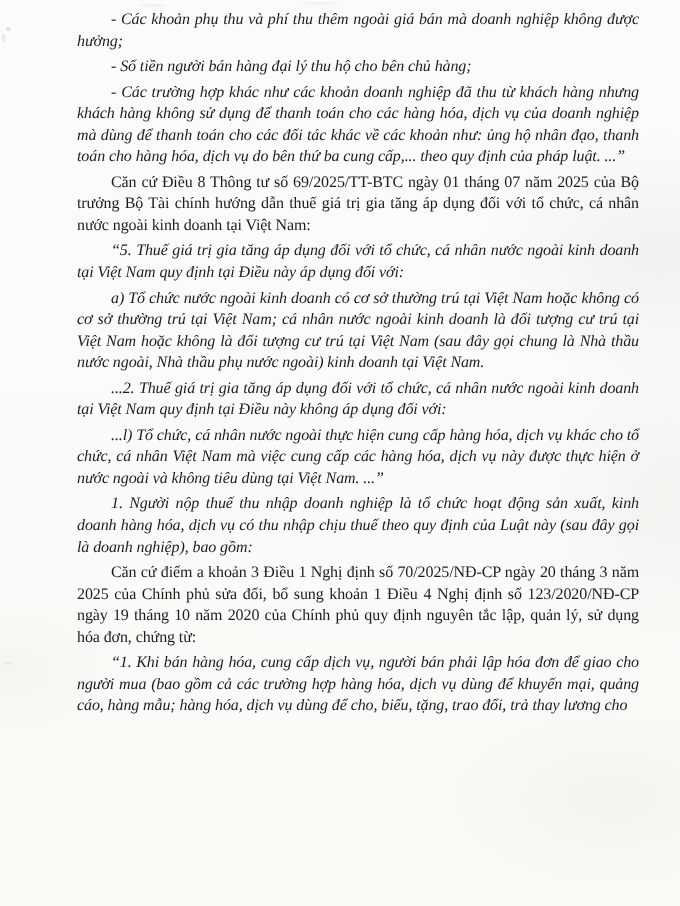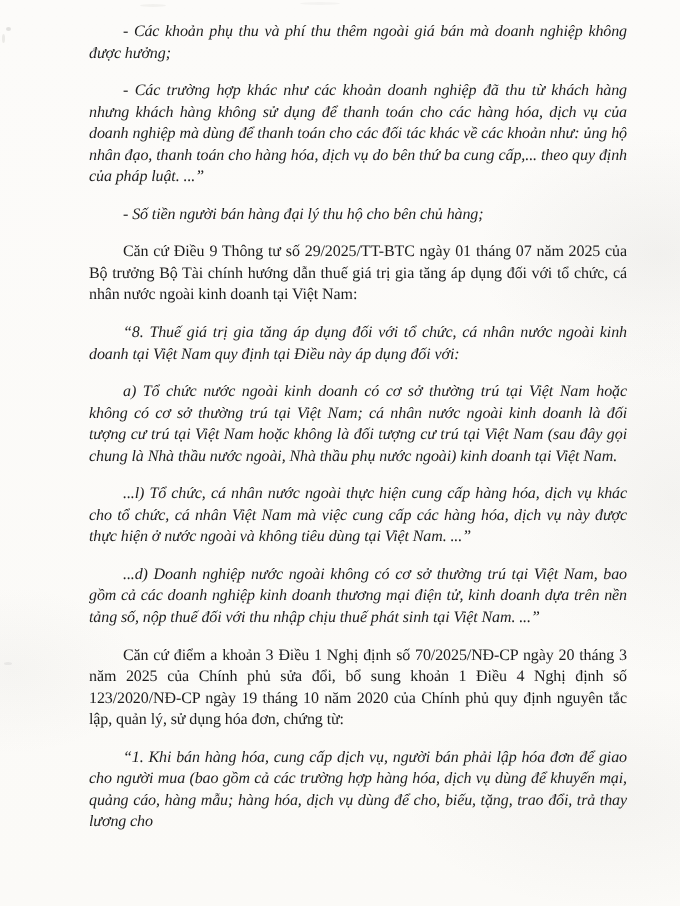--- a/index.html
+++ b/index.html
@@ -28,21 +28,21 @@
     width: 570px;
     font-family: "Liberation Serif", "DejaVu Serif", serif;
     font-size: 16px;
     line-height: 21.55px;
     color: #1c1c1c;
     text-align: justify;
     letter-spacing: -0.1px;
     text-rendering: geometricPrecision;
   }
   .content p {
-    margin: 16px;
+    margin: 4px;
     text-indent: 34px;
   }
   .content p.it { font-style: italic; }
   .content p.rm { font-style: normal; }
   
   .speck {
     position: absolute;
     border-radius: 50%;
     background: rgba(90, 90, 85, 0.35);
   }
@@ -57,23 +57,24 @@
 
 <div class="page">
   <span class="speck s1"></span>
   <span class="speck s2"></span>
   <span class="speck s3"></span>
   <span class="speck s4"></span>
   <span class="speck s5"></span>
 
   <div class="content">
     <p class="it">- Các khoản phụ thu và phí thu thêm ngoài giá bán mà doanh nghiệp không được hưởng;</p>
+    <p class="it">- Số tiền người bán hàng đại lý thu hộ cho bên chủ hàng;</p>
     <p class="it">- Các trường hợp khác như các khoản doanh nghiệp đã thu từ khách hàng nhưng khách hàng không sử dụng để thanh toán cho các hàng hóa, dịch vụ của doanh nghiệp mà dùng để thanh toán cho các đối tác khác về các khoản như: ủng hộ nhân đạo, thanh toán cho hàng hóa, dịch vụ do bên thứ ba cung cấp,... theo quy định của pháp luật. ...”</p>
-    <p class="it">- Số tiền người bán hàng đại lý thu hộ cho bên chủ hàng;</p>
-    <p class="rm">Căn cứ Điều 9 Thông tư số 29/2025/TT-BTC ngày 01 tháng 07 năm 2025 của Bộ trưởng Bộ Tài chính hướng dẫn thuế giá trị gia tăng áp dụng đối với tổ chức, cá nhân nước ngoài kinh doanh tại Việt Nam:</p>
-    <p class="it">“8. Thuế giá trị gia tăng áp dụng đối với tổ chức, cá nhân nước ngoài kinh doanh tại Việt Nam quy định tại Điều này áp dụng đối với:</p>
+    <p class="rm">Căn cứ Điều 8 Thông tư số 69/2025/TT-BTC ngày 01 tháng 07 năm 2025 của Bộ trưởng Bộ Tài chính hướng dẫn thuế giá trị gia tăng áp dụng đối với tổ chức, cá nhân nước ngoài kinh doanh tại Việt Nam:</p>
+    <p class="it">“5. Thuế giá trị gia tăng áp dụng đối với tổ chức, cá nhân nước ngoài kinh doanh tại Việt Nam quy định tại Điều này áp dụng đối với:</p>
     <p class="it">a) Tổ chức nước ngoài kinh doanh có cơ sở thường trú tại Việt Nam hoặc không có cơ sở thường trú tại Việt Nam; cá nhân nước ngoài kinh doanh là đối tượng cư trú tại Việt Nam hoặc không là đối tượng cư trú tại Việt Nam (sau đây gọi chung là Nhà thầu nước ngoài, Nhà thầu phụ nước ngoài) kinh doanh tại Việt Nam.</p>
+    <p class="it">...2. Thuế giá trị gia tăng áp dụng đối với tổ chức, cá nhân nước ngoài kinh doanh tại Việt Nam quy định tại Điều này không áp dụng đối với:</p>
     <p class="it">...l) Tổ chức, cá nhân nước ngoài thực hiện cung cấp hàng hóa, dịch vụ khác cho tổ chức, cá nhân Việt Nam mà việc cung cấp các hàng hóa, dịch vụ này được thực hiện ở nước ngoài và không tiêu dùng tại Việt Nam. ...”</p>
-    <p class="it">...d) Doanh nghiệp nước ngoài không có cơ sở thường trú tại Việt Nam, bao gồm cả các doanh nghiệp kinh doanh thương mại điện tử, kinh doanh dựa trên nền tảng số, nộp thuế đối với thu nhập chịu thuế phát sinh tại Việt Nam. ...”</p>
+    <p class="it">1. Người nộp thuế thu nhập doanh nghiệp là tổ chức hoạt động sản xuất, kinh doanh hàng hóa, dịch vụ có thu nhập chịu thuế theo quy định của Luật này (sau đây gọi là doanh nghiệp), bao gồm:</p>
     <p class="rm">Căn cứ điểm a khoản 3 Điều 1 Nghị định số 70/2025/NĐ-CP ngày 20 tháng 3 năm 2025 của Chính phủ sửa đổi, bổ sung khoản 1 Điều 4 Nghị định số 123/2020/NĐ-CP ngày 19 tháng 10 năm 2020 của Chính phủ quy định nguyên tắc lập, quản lý, sử dụng hóa đơn, chứng từ:</p>
     <p class="it">“1. Khi bán hàng hóa, cung cấp dịch vụ, người bán phải lập hóa đơn để giao cho người mua (bao gồm cả các trường hợp hàng hóa, dịch vụ dùng để khuyến mại, quảng cáo, hàng mẫu; hàng hóa, dịch vụ dùng để cho, biếu, tặng, trao đổi, trả thay lương cho</p>
   </div>
 </div>
 
 </body></html>

